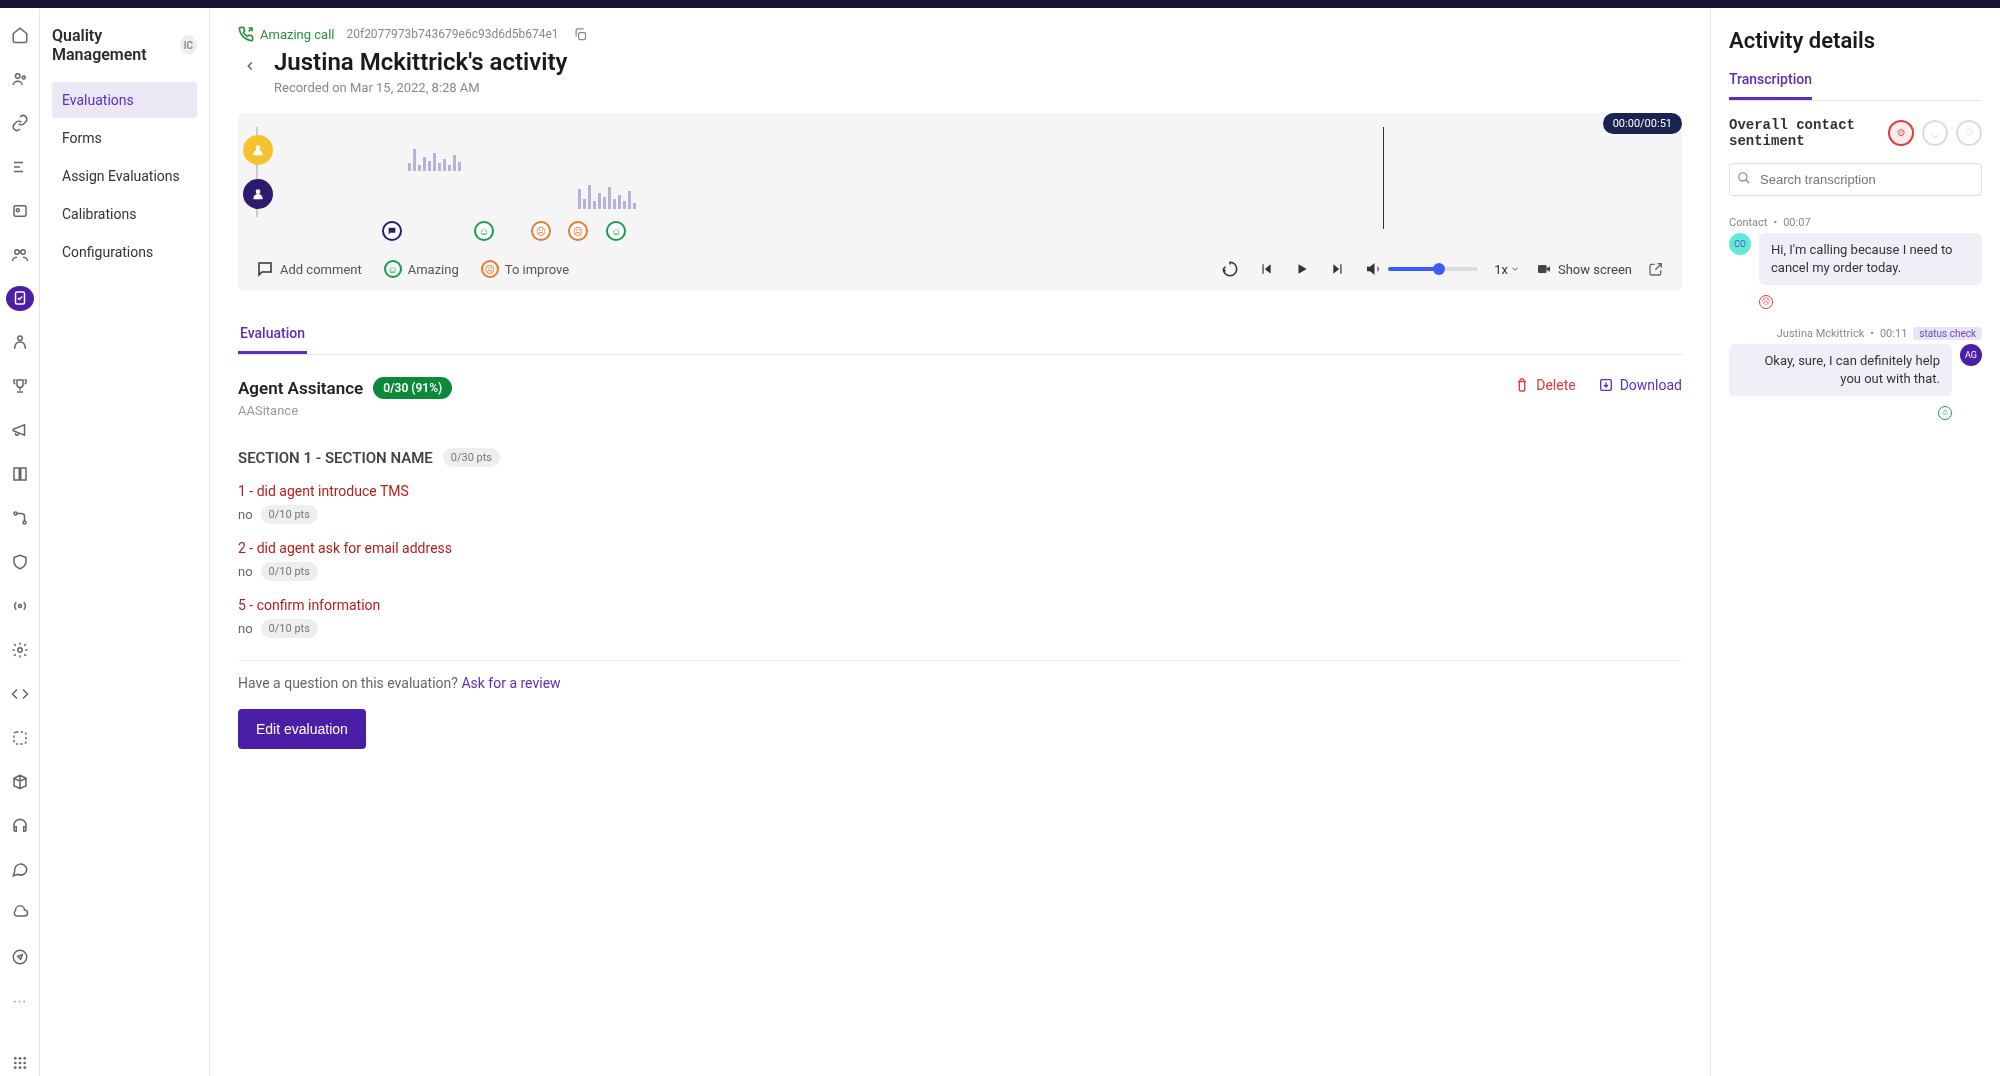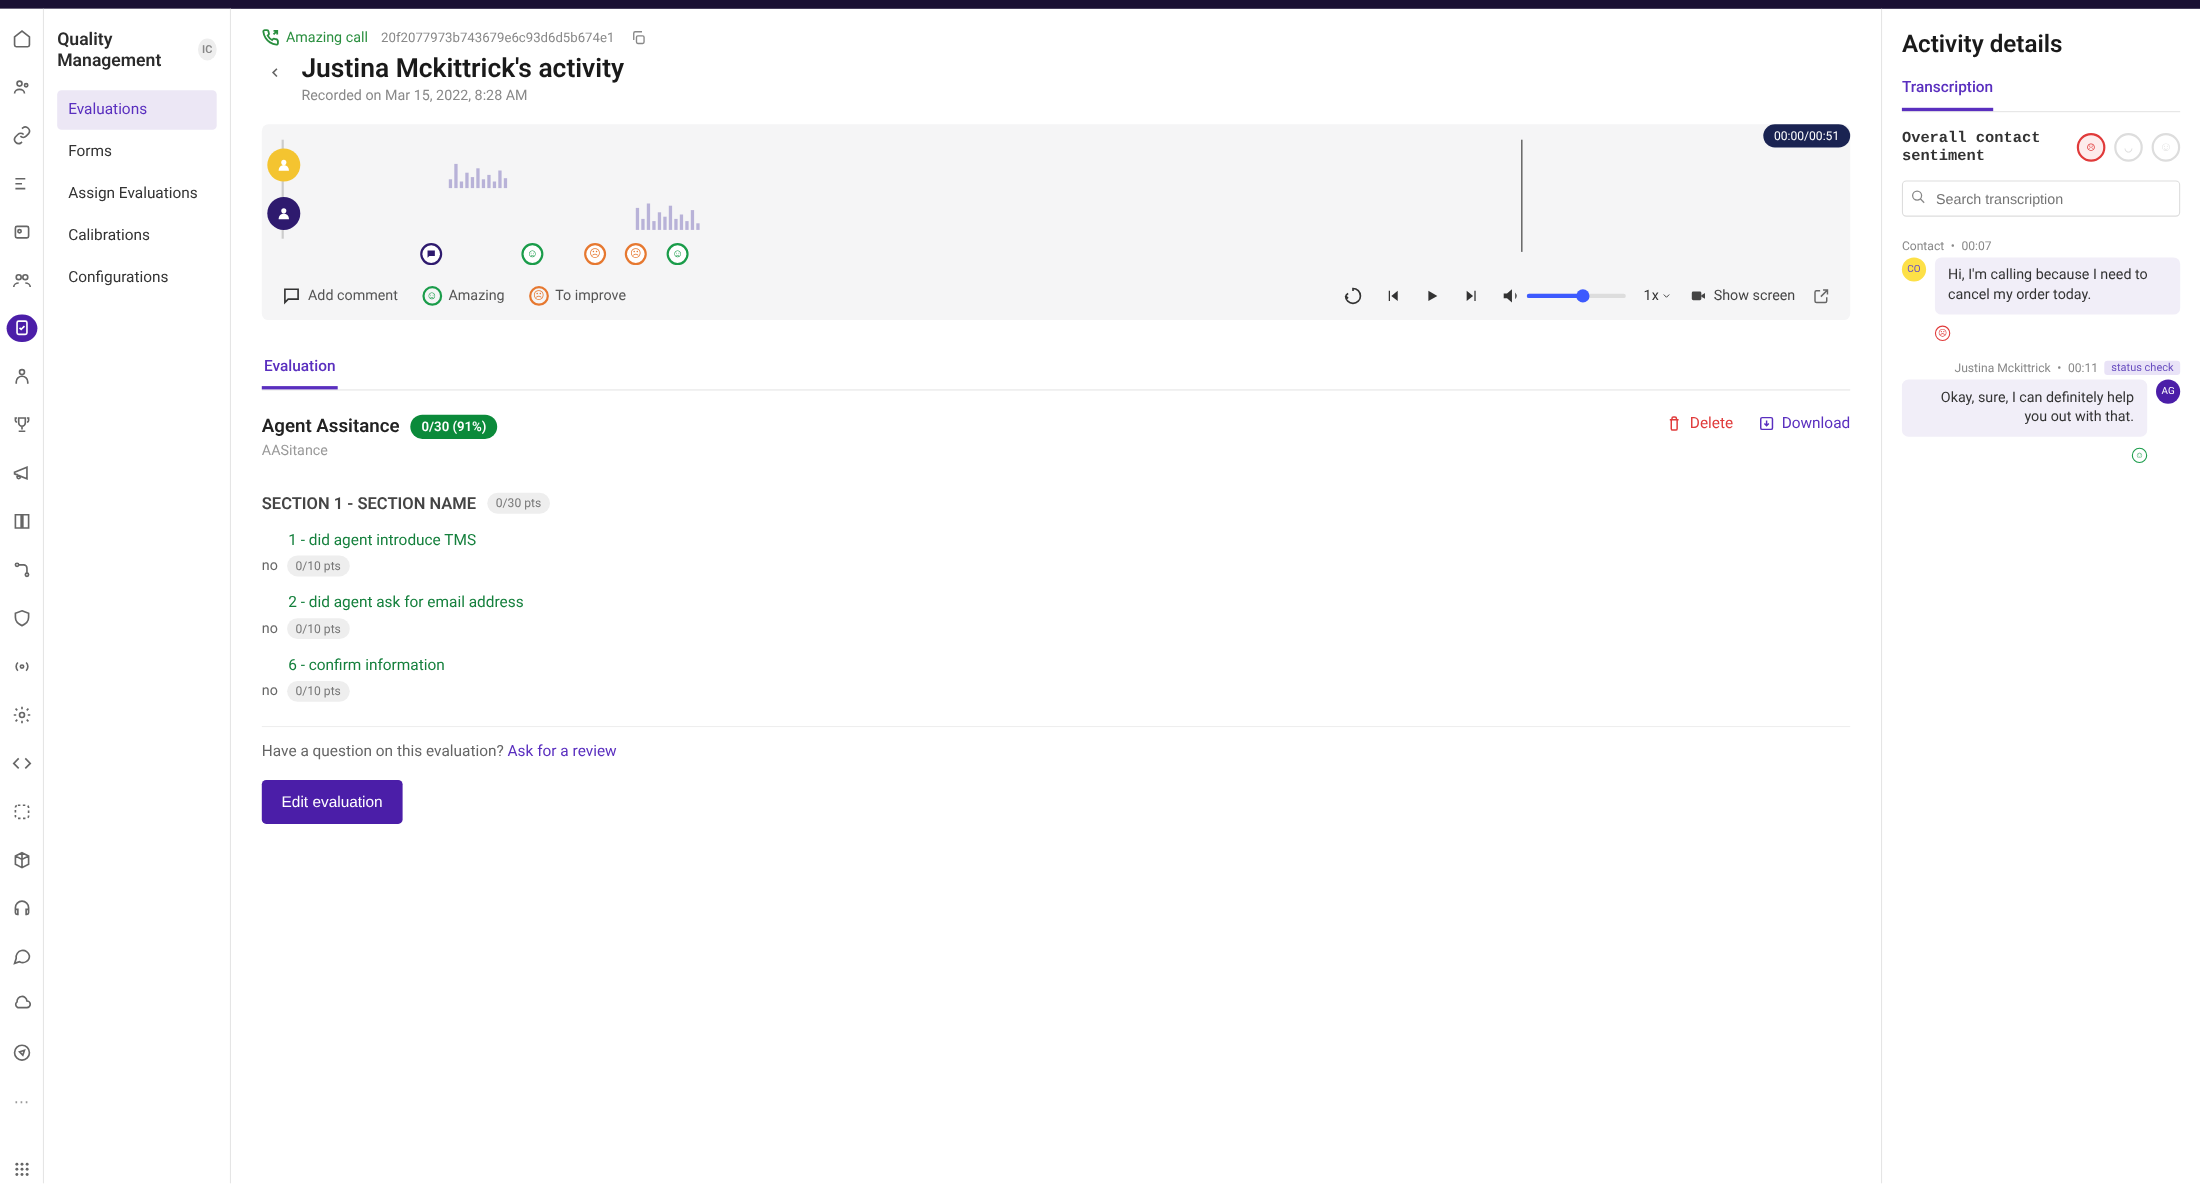--- a/index.html
+++ b/index.html
@@ -61,42 +61,42 @@
 .eval-header { margin-top: 22px; display: flex; align-items: flex-start; justify-content: space-between; }
 .eval-title { font-size: 17px; font-weight: 600; color: #222; display: flex; align-items: center; gap: 10px; }
 .score-badge { background: #0b8a3a; color: #fff; font-size: 12px; padding: 4px 10px; border-radius: 12px; }
 .eval-sub { font-size: 13px; color: #999; margin-top: 4px; }
 .eval-actions { display: flex; gap: 22px; align-items: center; }
 .action-btn { display: flex; align-items: center; gap: 6px; font-size: 14px; cursor: pointer; }
 .action-btn.delete { color: #e03a3a; }
 .action-btn.download { color: #5a2fbf; }
 .section-title { margin-top: 30px; font-size: 15px; font-weight: 600; color: #444; display: flex; align-items: center; gap: 10px; }
 .pts-badge { background: #eee; color: #777; font-size: 11px; padding: 3px 8px; border-radius: 10px; font-weight: normal; }
-.question { margin-top: 16px; font-size: 14px; color: #15803d; margin-left: 24px; }
+.question { margin-top: 16px; font-size: 14px; color: #b91c1c; }
 .answer-row { margin-top: 6px; display: flex; align-items: center; gap: 8px; font-size: 13px; color: #666; }
 .review-line { margin-top: 22px; font-size: 14px; color: #666; padding-top: 14px; border-top: 1px solid #eee; }
 .review-line a { color: #5a2fbf; text-decoration: none; cursor: pointer; }
 .edit-btn { margin-top: 18px; background: #4b1ea8; color: #fff; border: none; padding: 12px 18px; font-size: 14px; border-radius: 4px; cursor: pointer; }
 .right-panel { width: 290px; border-left: 1px solid #e5e5e5; padding: 20px 18px; overflow-y: auto; }
 .panel-title { font-size: 22px; font-weight: 600; color: #1a1a1a; margin-bottom: 16px; }
 .panel-tab { display: inline-block; font-size: 14px; color: #5a2fbf; padding-bottom: 10px; border-bottom: 3px solid #5a2fbf; font-weight: 500; }
 .panel-divider { border-bottom: 1px solid #e5e5e5; margin-bottom: 16px; }
 .sentiment-row { display: flex; align-items: center; justify-content: space-between; margin-bottom: 14px; font-family: Liberation Mono, monospace; }
 .sentiment-label { font-size: 14px; font-weight: 600; color: #333; }
 .sentiment-icons { display: flex; gap: 8px; }
 .sent-icon { width: 26px; height: 26px; border-radius: 50%; border: 2px solid #ddd; display: flex; align-items: center; justify-content: center; font-size: 12px; color: #ddd; }
 .sent-icon.active-neg { border-color: #e03a3a; color: #e03a3a; background: #fdecec; }
 .search-wrap { position: relative; margin-bottom: 20px; }
 .search-input { width: 100%; padding: 8px 10px 8px 30px; border: 1px solid #ddd; border-radius: 4px; font-size: 13px; }
 .search-icon-in { position: absolute; left: 8px; top: 8px; color: #888; }
 .msg { margin-bottom: 18px; }
 .msg-meta { font-size: 11px; color: #888; margin-bottom: 4px; display: flex; align-items: center; gap: 6px; }
 .msg-tag { background: #e9e3f7; color: #6a4fc0; font-size: 10px; padding: 1px 6px; border-radius: 3px; }
 .msg-row { display: flex; gap: 8px; align-items: flex-start; }
-.msg-avatar { width: 22px; height: 22px; border-radius: 50%; background: #fde047; color: #6a4fc0; font-size: 9px; display: flex; align-items: center; justify-content: center; flex-shrink: 0; }
+.msg-avatar { width: 22px; height: 22px; border-radius: 50%; background: #5eead4; color: #6a4fc0; font-size: 9px; display: flex; align-items: center; justify-content: center; flex-shrink: 0; }
 .msg-avatar.agent { background: #4b1ea8; color: #fff; }
 .msg-bubble { background: #f1eef8; padding: 8px 12px; border-radius: 6px; font-size: 13px; color: #333; line-height: 1.4; }
 .msg.agent { text-align: right; }
 .msg.agent .msg-meta { justify-content: flex-end; }
 .msg.agent .msg-row { flex-direction: row-reverse; }
 .msg-sent { margin-top: 4px; }
 .msg-sent .mini-face { width: 14px; height: 14px; border-radius: 50%; border: 1.5px solid; display: inline-flex; align-items: center; justify-content: center; font-size: 8px; }
 .mini-face.neg { border-color: #e03a3a; color: #e03a3a; }
 .mini-face.pos { border-color: #1a9c4a; color: #1a9c4a; }
 svg { display: block; }
@@ -448,21 +448,21 @@
     <div class="question">1 - did agent introduce TMS</div>
     <div class="answer-row">
       <span>no</span>
       <span class="pts-badge">0/10 pts</span>
     </div>
     <div class="question">2 - did agent ask for email address</div>
     <div class="answer-row">
       <span>no</span>
       <span class="pts-badge">0/10 pts</span>
     </div>
-    <div class="question">6 - confirm information</div>
+    <div class="question">5 - confirm information</div>
     <div class="answer-row">
       <span>no</span>
       <span class="pts-badge">0/10 pts</span>
     </div>
 
     <div class="review-line">
       <span>Have a question on this evaluation? </span><a>Ask for a review</a>
     </div>
     <button class="edit-btn">Edit evaluation</button>
   </div>

